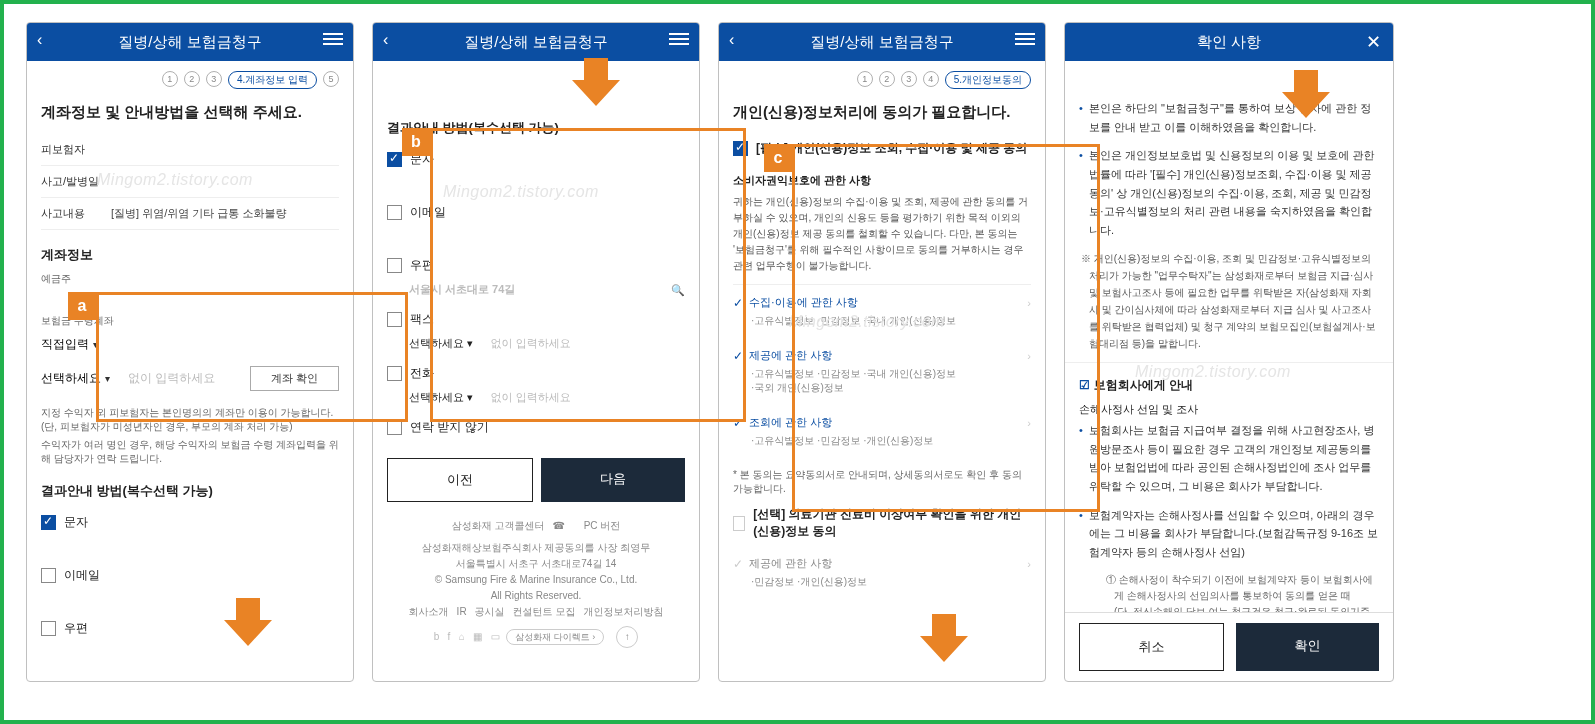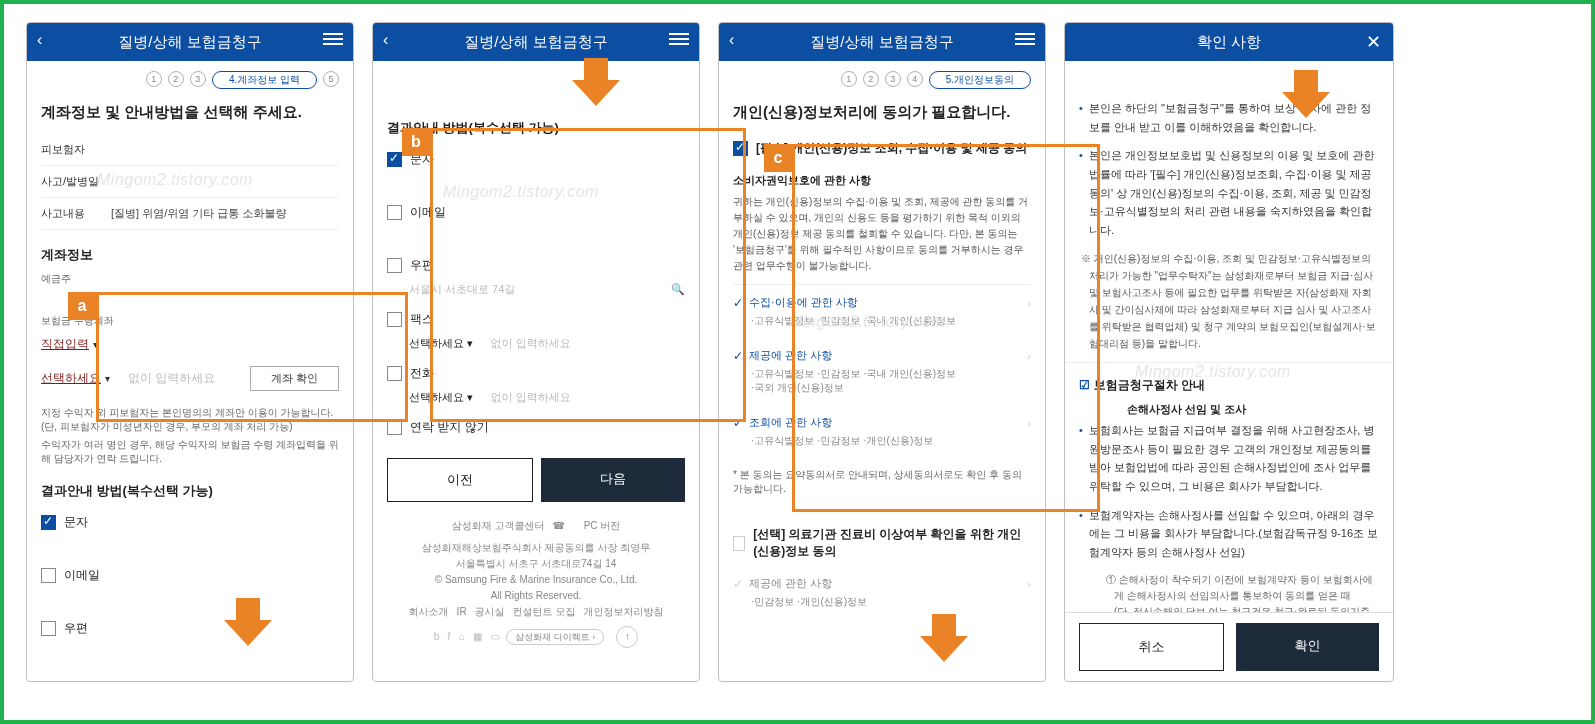--- a/index.html
+++ b/index.html
@@ -8,41 +8,41 @@
   .phone{border:1px solid #c0c0c0;border-radius:4px;width:328px;height:660px;overflow:hidden;background:#fff;display:flex;flex-direction:column;position:relative;}
   .phone4{width:330px;}
   .header{background:#0b4ea2;color:#fff;height:38px;display:flex;align-items:center;justify-content:center;position:relative;font-size:15px;font-weight:500;}
   .header .back{position:absolute;left:10px;top:8px;font-size:16px;}
   .header .menu{position:absolute;right:10px;top:10px;width:20px;display:flex;flex-direction:column;gap:3px;}
   .header .menu span{height:2px;background:#fff;display:block;}
   .header .close{position:absolute;right:12px;top:8px;font-size:18px;}
   .content{flex:1;overflow:hidden;padding:10px 14px 0 14px;font-size:12px;color:#222;}
   .steps{display:flex;justify-content:flex-end;gap:6px;margin-bottom:14px;font-size:10px;}
   .step{width:16px;height:16px;border:1px solid #b0b0b0;border-radius:50%;display:flex;align-items:center;justify-content:center;color:#888;font-size:9px;}
-  .step-label{border:1px solid #0b4ea2;border-radius:9px;padding:1px 16px;color:#0b4ea2;background:#fff;font-size:10px;}
+  .step-label{border:1px solid #0b4ea2;border-radius:9px;padding:1px 8px;color:#0b4ea2;background:#fff;font-size:10px;}
   h3.title{font-size:15px;font-weight:600;margin-bottom:12px;}
   .row{display:flex;border-bottom:1px solid #eee;padding:8px 0;font-size:11px;}
   .row .lbl{width:70px;color:#333;}
   .row .val{flex:1;color:#444;}
   .sec-title{font-size:13px;font-weight:700;margin:16px 0 8px 0;}
   .field-lbl{font-size:10px;color:#666;margin:8px 0 2px 0;}
   .sel-line{display:flex;align-items:center;font-size:12px;color:#333;padding:6px 0;border-bottom:1px solid transparent;}
-  .sel-line .drop{color:#7f1d1d;text-decoration:underline;}
+  .sel-line .drop{color:#000000;}
   .sel-line .caret{margin-left:4px;font-size:10px;}
   .sel-line .ph{color:#bbb;margin-left:10px;}
   .btn-small{border:1px solid #aaa;font-size:11px;padding:4px 20px;background:#fff;}
   .note{font-size:10px;color:#666;margin:4px 0;line-height:1.4;}
   .chk{display:flex;align-items:center;gap:8px;padding:6px 0;font-size:12px;}
   .chkbox{width:15px;height:15px;border:1px solid #888;display:inline-block;position:relative;}
   .chkbox.on{background:#0b4ea2;border-color:#0b4ea2;}
   .chkbox.on::after{content:"✓";color:#fff;position:absolute;top:-2px;left:1px;font-size:12px;}
   .input-line{color:#bbb;font-size:11px;padding:4px 0 8px 22px;}
   .pair-input{display:flex;gap:18px;align-items:center;font-size:11px;padding:2px 0 8px 22px;}
   .pair-input .ph{color:#bbb;}
-  .addr-line{display:flex;justify-content:space-between;align-items:center;color:#bbb;font-size:11px;padding:2px 0 8px 22px;}
+  .addr-line{display:flex;justify-content:space-between;align-items:flex-end;color:#bbb;font-size:11px;padding:2px 0 8px 22px;font-weight:bold;}
   .btn-row{display:flex;gap:8px;margin:16px 0;}
   .btn{flex:1;text-align:center;padding:12px 0;font-size:13px;}
   .btn.prev{border:1px solid #222;color:#222;background:#fff;}
   .btn.next{background:#1c2a3a;color:#fff;}
   .footer{text-align:center;font-size:10px;color:#888;line-height:1.6;}
   .footer .bar{display:flex;justify-content:center;gap:8px;margin:6px 0;text-align:center;}
   .footer .links{display:flex;justify-content:center;gap:8px;flex-wrap:wrap;font-size:10px;}
   .upbtn{border:1px solid #ccc;border-radius:50%;width:22px;height:22px;display:inline-flex;align-items:center;justify-content:center;margin-left:6px;}
   .consent-title{font-size:12px;font-weight:700;}
   .consent-sub{font-size:11px;font-weight:600;margin:10px 0 6px 0;}
@@ -52,21 +52,21 @@
   .acc-head{display:flex;align-items:center;color:#0b4ea2;font-weight:500;}
   .acc-head .check{color:#0b4ea2;margin-right:6px;font-size:12px;}
   .acc-head .arrow{margin-left:auto;color:#ccc;}
   .acc-body{color:#888;font-size:10px;margin:4px 0 0 18px;}
   .info-bullets{font-size:11px;color:#333;line-height:1.7;}
   .info-bullets li{list-style:none;position:relative;padding-left:10px;margin-bottom:10px;}
   .info-bullets li::before{content:"•";position:absolute;left:0;color:#0b4ea2;}
   .info-note{font-size:10px;color:#555;line-height:1.7;text-indent:-8px;padding-left:10px;margin-bottom:10px;}
   .sub-sec-title{font-size:12px;font-weight:700;margin:14px 0 8px 0;display:flex;align-items:center;gap:4px;}
   .sub-sec-title .ckicon{color:#0b4ea2;font-weight:bold;}
-  .sub-sub{font-weight:700;font-size:11px;margin-bottom:4px;margin-left:48px;}
+  .sub-sub{font-weight:400;font-size:11px;margin-bottom:4px;}
   .small-list{font-size:10px;color:#666;line-height:1.6;}
   .small-list div{text-indent:-8px;padding-left:10px;margin-bottom:2px;}
   .hr{border:none;border-top:1px solid #eee;margin:10px -14px;}
   .bottom-btns{display:flex;border-top:1px solid #ddd;}
   .bottom-btns .b{flex:1;text-align:center;padding:14px 0;font-size:13px;}
   .bottom-btns .cancel{border:1px solid #222;color:#222;background:#fff;margin:10px 6px 10px 14px;}
   .bottom-btns .ok{background:#1c2a3a;color:#fff;margin:10px 14px 10px 6px;}
   
   .tag{position:absolute;width:28px;height:28px;background:#e98325;color:#fff;font-weight:600;font-size:16px;display:flex;align-items:center;justify-content:center;z-index:5;}
   .orange-box{position:absolute;border:3px solid #e98325;z-index:4;pointer-events:none;}
@@ -281,21 +281,21 @@
           <div class="acc-head">
               <span class="check">✓</span>
               <span>조회에 관한 사항</span>
               <span class="arrow">›</span>
             </div>
           <div class="acc-body">·고유식별정보 ·민감정보 ·개인(신용)정보</div>
         </div>
       </div>
       <div class="note" style="margin-top:10px;">* 본 동의는 요약동의서로 안내되며, 상세동의서로도 확인 후 동의 가능합니다.</div>
 
-      <div class="chk" style="margin-top:24px;">
+      <div class="chk" style="margin-top:4px;">
           <span class="chkbox" style="border-color:#ccc;"></span>
           <span class="consent-title" style="font-weight:600;">[선택] 의료기관 진료비 이상여부 확인을 위한 개인(신용)정보 동의</span>
         </div>
       <div class="acc-item">
         <div class="acc-head" style="color:#888;">
             <span class="check" style="color:#ccc;">✓</span>
             <span>제공에 관한 사항</span>
             <span class="arrow">›</span>
           </div>
         <div class="acc-body">·민감정보 ·개인(신용)정보</div>
@@ -311,21 +311,21 @@
     </div>
     <div class="content" style="flex:1;overflow:hidden;">
       <ul class="info-bullets" style="margin-top:28px;">
         <li>본인은 하단의 "보험금청구"를 통하여 보상 절차에 관한 정보를 안내 받고 이를 이해하였음을 확인합니다.</li>
         <li>본인은 개인정보보호법 및 신용정보의 이용 및 보호에 관한 법률에 따라 '[필수] 개인(신용)정보조회, 수집·이용 및 제공동의' 상 개인(신용)정보의 수집·이용, 조회, 제공 및 민감정보·고유식별정보의 처리 관련 내용을 숙지하였음을 확인합니다.</li>
       </ul>
       <div class="info-note">※ 개인(신용)정보의 수집·이용, 조회 및 민감정보·고유식별정보의 처리가 가능한 "업무수탁자"는 삼성화재로부터 보험금 지급·심사 및 보험사고조사 등에 필요한 업무를 위탁받은 자(삼성화재 자회사 및 간이심사체에 따라 삼성화재로부터 지급 심사 및 사고조사를 위탁받은 협력업체) 및 청구 계약의 보험모집인(보험설계사·보험대리점 등)을 말합니다.</div>
       <hr class="hr">
       <div class="sub-sec-title">
           <span class="ckicon">☑</span>
-          <span>보험금청구절차 안내</span>
+          <span>보험회사에게 안내</span>
         </div>
       <div class="sub-sub">손해사정사 선임 및 조사</div>
       <ul class="info-bullets">
         <li>보험회사는 보험금 지급여부 결정을 위해 사고현장조사, 병원방문조사 등이 필요한 경우 고객의 개인정보 제공동의를 받아 보험업법에 따라 공인된 손해사정법인에 조사 업무를 위탁할 수 있으며, 그 비용은 회사가 부담합니다.</li>
         <li>보험계약자는 손해사정사를 선임할 수 있으며, 아래의 경우에는 그 비용을 회사가 부담합니다.(보험감독규정 9-16조 보험계약자 등의 손해사정사 선임)</li>
       </ul>
       <div class="small-list">
         <div style="white-space:pre-line;margin-left:25px;">① 손해사정이 착수되기 이전에 보험계약자 등이 보험회사에게 손해사정사의 선임의사를 통보하여 동의를 얻은 때
 (단, 정신손해의 담보 여는 청구건은 청구·완료된 동의기준 한함)</div>
 

